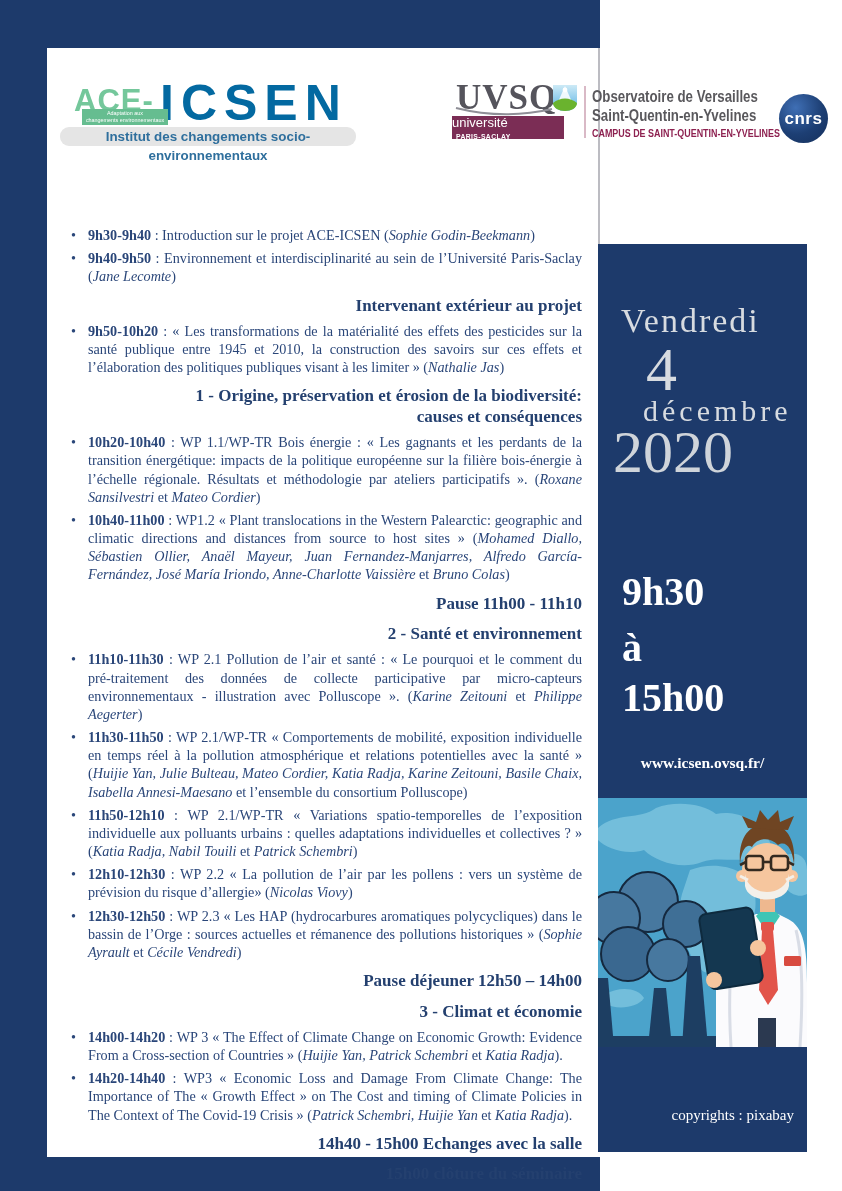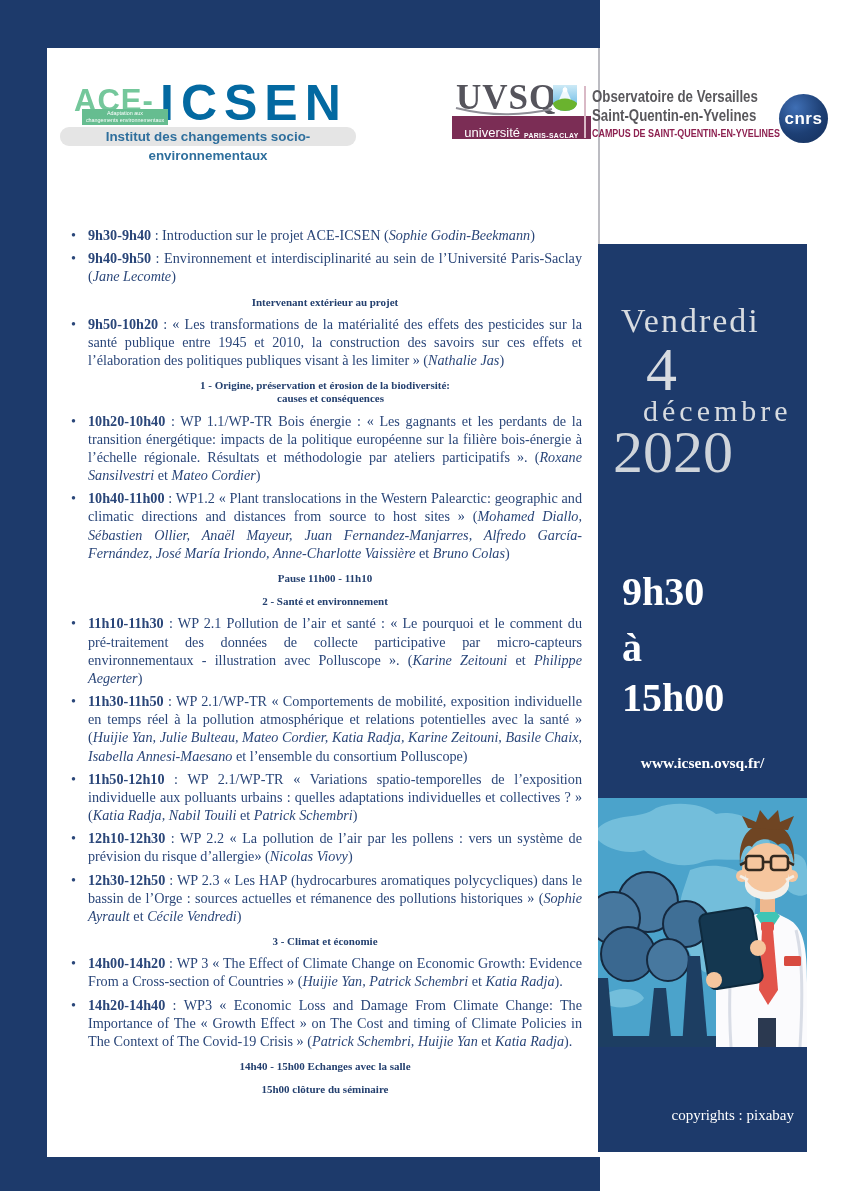--- a/index.html
+++ b/index.html
@@ -17,22 +17,22 @@
   .ace-sub{position:absolute;left:24px;top:27px;width:86px;height:15px;background:#66bd90;color:#fff;
            font-size:5.4px;line-height:1.3;text-align:center;padding-top:1px;}
   .ace-banner{position:absolute;left:2px;top:45px;width:296px;height:19px;background:#e5e5e5;border-radius:9px;
               color:#2f6f9d;font-size:13.4px;font-weight:bold;text-align:center;line-height:19px;}
   
   .uvsq{position:absolute;left:445px;top:80px;width:150px;height:62px;margin-left:7px;}
   .uvsq-acronym{position:absolute;left:4px;top:0;font-family:"Liberation Serif",serif;font-weight:bold;
                 font-size:35px;line-height:1;color:#55545c;letter-spacing:1px;}
   .uvsq-badge{position:absolute;left:100px;top:4px;}
   .uvsq-swoosh{position:absolute;left:2px;top:24px;}
-  .uvsq-box{position:absolute;left:0;top:36px;width:139px;height:23px;background:#7b2d55;display:flex;
-            align-items:flex-end;justify-content:center;font-family:"Liberation Sans",sans-serif;}
+  .uvsq-box{position:absolute;left:0;top:36px;width:112px;height:23px;background:#7b2d55;display:flex;
+            align-items:flex-start;justify-content:center;font-family:"Liberation Sans",sans-serif;flex-direction:column;}
   .uvsq-univ{color:#fff;font-size:13px;line-height:1;}
   .uvsq-ps{color:#fff;font-size:6.8px;font-weight:bold;letter-spacing:.4px;margin-left:4px;margin-top:4px;}
   .logo-sep{position:absolute;left:584px;top:86px;width:2px;height:52px;background:#d9b9c6;}
   
   .obs{position:absolute;left:592px;top:87px;font-family:"Liberation Sans",sans-serif;white-space:nowrap;}
   .obs-l1,.obs-l2{font-size:17px;font-weight:bold;color:#59585c;line-height:1.12;
                   transform:scaleX(.78);transform-origin:left;}
   .obs-l3{font-size:10.5px;font-weight:bold;color:#8d2150;margin-top:3px;line-height:1.1;
           transform:scaleX(.85);transform-origin:left;}
   
@@ -41,22 +41,22 @@
         display:flex;align-items:center;justify-content:center;
         font-family:"Liberation Sans",sans-serif;font-weight:bold;font-size:17px;color:#fff;letter-spacing:.5px;}
   
   .title{position:absolute;left:40px;top:180px;width:780px;text-align:center;
          font-size:31px;font-weight:bold;color:#1e3a70;letter-spacing:.3px;}
   
   .program{position:absolute;left:68px;top:226px;width:514px;color:#2a4679;font-size:14.2px;line-height:1.28;}
   .item{margin:0 0 5px;}
   .item.bullet{position:relative;padding-left:20px;text-align:justify;}
   .item.bullet::before{content:"\2022";position:absolute;left:3px;top:0;}
-  .item.heading{font-weight:bold;font-size:11px;color:#24406f;margin:10px 0 6px;
-                white-space:pre-wrap;line-height:1.2;text-align:center;}
+  .item.heading{font-weight:bold;font-size:17px;color:#24406f;margin:10px 0 6px;
+                white-space:pre-wrap;line-height:1.2;text-align:right;}
   .seg-b{font-weight:bold;}
   .seg-i{font-style:italic;}
   
   .sidebar{position:absolute;left:598px;top:244px;width:209px;height:554px;background:#1d3a6b;color:#d7dbe0;}
   .sb-day{position:absolute;left:23px;top:60px;font-size:34px;line-height:1;letter-spacing:2px;}
   .sb-num{position:absolute;left:48px;top:94px;font-size:62px;line-height:1;}
   .sb-month{position:absolute;left:21px;top:152px;font-size:30px;line-height:1;letter-spacing:4px;margin-left:24px;}
   .sb-year{position:absolute;left:15px;top:178px;font-size:60px;line-height:1;color:#cfd4da;}
   .sb-t{position:absolute;left:24px;font-size:40px;font-weight:bold;color:#ffffff;line-height:1;}
   .sb-t1{top:328px;} .sb-t2{top:384px;} .sb-t3{top:434px;}
@@ -134,20 +134,21 @@
     causes et conséquences</span></div>
       <div class="item bullet"><span class="seg-b">10h20-10h40</span><span class="seg-n"> : WP 1.1/WP-TR Bois énergie : « Les gagnants et les perdants de la transition énergétique: impacts de la politique européenne sur la filière bois-énergie à l’échelle régionale. Résultats et méthodologie par ateliers participatifs ». (</span><span class="seg-i">Roxane Sansilvestri</span><span class="seg-n"> et </span><span class="seg-i">Mateo Cordier</span><span class="seg-n">)</span></div>
       <div class="item bullet"><span class="seg-b">10h40-11h00</span><span class="seg-n"> : WP1.2 « Plant translocations in the Western Palearctic: geographic and climatic directions and distances from source to host sites » (</span><span class="seg-i">Mohamed Diallo, Sébastien Ollier, Anaël Mayeur, Juan Fernandez-Manjarres, Alfredo García-Fernández, José María Iriondo, Anne-Charlotte Vaissière</span><span class="seg-n"> et </span><span class="seg-i">Bruno Colas</span><span class="seg-n">)</span></div>
       <div class="item heading"><span class="seg-n">Pause 11h00 - 11h10</span></div>
       <div class="item heading"><span class="seg-n">2 - Santé et environnement</span></div>
       <div class="item bullet"><span class="seg-b">11h10-11h30</span><span class="seg-n"> : WP 2.1 Pollution de l’air et santé : « Le pourquoi et le comment du pré-traitement des données de collecte participative par micro-capteurs environnementaux - illustration avec Polluscope ». (</span><span class="seg-i">Karine Zeitouni</span><span class="seg-n"> et </span><span class="seg-i">Philippe Aegerter</span><span class="seg-n">)</span></div>
       <div class="item bullet"><span class="seg-b">11h30-11h50</span><span class="seg-n"> : WP 2.1/WP-TR « Comportements de mobilité, exposition individuelle en temps réel à la pollution atmosphérique et relations potentielles avec la santé » (</span><span class="seg-i">Huijie Yan, Julie Bulteau, Mateo Cordier, Katia Radja, Karine Zeitouni, Basile Chaix, Isabella Annesi-Maesano</span><span class="seg-n"> et l’ensemble du consortium Polluscope)</span></div>
       <div class="item bullet"><span class="seg-b">11h50-12h10</span><span class="seg-n"> : WP 2.1/WP-TR « Variations spatio-temporelles de l’exposition individuelle aux polluants urbains : quelles adaptations individuelles et collectives ? » (</span><span class="seg-i">Katia Radja, Nabil Touili</span><span class="seg-n"> et </span><span class="seg-i">Patrick Schembri</span><span class="seg-n">)</span></div>
       <div class="item bullet"><span class="seg-b">12h10-12h30</span><span class="seg-n"> : WP 2.2 « La pollution de l’air par les pollens : vers un système de prévision du risque d’allergie» (</span><span class="seg-i">Nicolas Viovy</span><span class="seg-n">)</span></div>
       <div class="item bullet"><span class="seg-b">12h30-12h50</span><span class="seg-n"> : WP 2.3 « Les HAP (hydrocarbures aromatiques polycycliques) dans le bassin de l’Orge : sources actuelles et rémanence des pollutions historiques » (</span><span class="seg-i">Sophie Ayrault</span><span class="seg-n"> et </span><span class="seg-i">Cécile Vendredi</span><span class="seg-n">)</span></div>
+      <div class="item heading"><span class="seg-n">Pause déjeuner 12h50 – 14h00</span></div>
       <div class="item heading"><span class="seg-n">3 - Climat et économie</span></div>
       <div class="item bullet"><span class="seg-b">14h00-14h20</span><span class="seg-n"> : WP 3 « The Effect of Climate Change on Economic Growth: Evidence From a Cross-section of Countries » (</span><span class="seg-i">Huijie Yan, Patrick Schembri</span><span class="seg-n"> et </span><span class="seg-i">Katia Radja</span><span class="seg-n">).</span></div>
       <div class="item bullet"><span class="seg-b">14h20-14h40</span><span class="seg-n"> : WP3 « Economic Loss and Damage From Climate Change: The Importance of The « Growth Effect » on The Cost and timing of Climate Policies in The Context of The Covid-19 Crisis » (</span><span class="seg-i">Patrick Schembri, Huijie Yan</span><span class="seg-n"> et </span><span class="seg-i">Katia Radja</span><span class="seg-n">).</span></div>
       <div class="item heading"><span class="seg-n">14h40 - 15h00 Echanges avec la salle</span></div>
       <div class="item heading"><span class="seg-n">15h00 clôture du séminaire</span></div>
     </div>
 
   <div class="sidebar">
     <div class="sb-day">Vendredi</div>
     <div class="sb-num">4</div>

